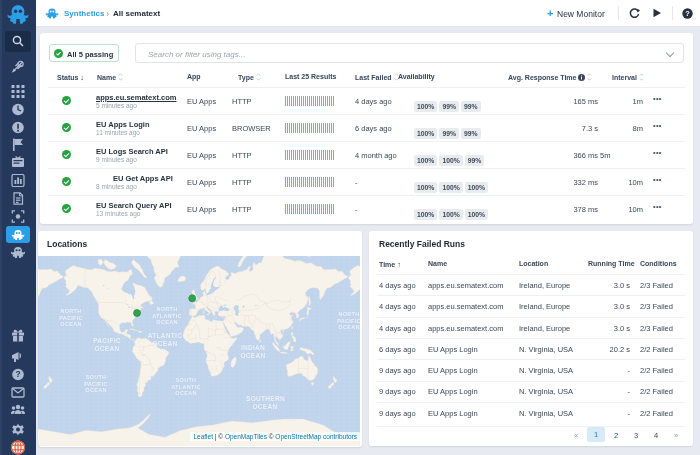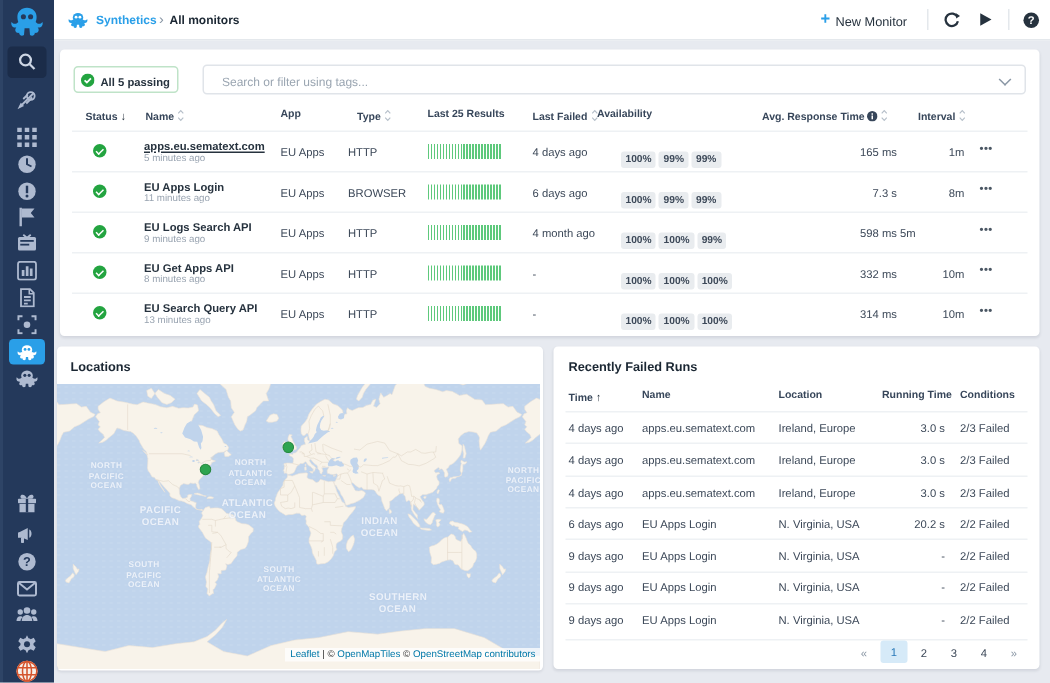--- a/index.html
+++ b/index.html
@@ -17,21 +17,21 @@
 
 .card { position:absolute; background:#fff; border-radius:3px; box-shadow:0 1px 2px rgba(16,30,50,0.1); }
 #card1 { left:40px; top:33px; width:653px; height:191px; }
 #card2 { left:38px; top:231px; width:324px; height:216px; }
 #card3 { left:369px; top:231px; width:324px; height:215px; }
 .cardtitle { font-size:8.5px; font-weight:bold; color:#1b2733; }
 
 #allpass { position:absolute; left:9px; top:11px; width:70px; height:18px; border:1px solid #bfe3c8; border-radius:3px; background:#fff; }
 #allpass span { position:absolute; left:17px; top:5px; font-size:7.5px; font-weight:bold; color:#26323e; }
 #searchbar { position:absolute; left:95px; top:10px; width:549px; height:20px; border:1px solid #e0e4e9; border-radius:3px; background:#fff; }
-#searchbar span { position:absolute; left:12px; top:6px; font-size:8px; color:#9aa5b1; }
+#searchbar span { position:absolute; left:12px; top:6px; font-size:8px; color:#9aa5b1;font-style:italic; }
 .chev { position:absolute; right:10px; top:6px; width:6px; height:6px; border-right:1.4px solid #8a97a5; border-bottom:1.4px solid #8a97a5; transform:rotate(45deg); }
 
 .th { position:absolute; font-size:7px; font-weight:bold; color:#37465a; top:40px; }
 .trow { position:absolute; left:8px; width:637px; height:27px; border-top:1px solid #eef1f4; }
 .check { position:absolute; width:9px; height:9px; border-radius:50%; background:#23a440; }
 .check:after { content:""; position:absolute; left:2.1px; top:2.6px; width:4px; height:2px; border-left:1.3px solid #fff; border-bottom:1.3px solid #fff; transform:rotate(-45deg); }
 .nm { position:absolute; font-size:7.5px; font-weight:bold; color:#26323e; }
 .ago { position:absolute; font-size:6.5px; color:#98a3b0; }
 .cell { position:absolute; font-size:7.5px; color:#3c4858; }
 .bars { position:absolute; width:49px; height:10px; background:repeating-linear-gradient(to right, #5ec97c 0px, #5ec97c 1.2px, #ffffff 1.2px, #ffffff 2px); }
@@ -207,21 +207,21 @@
         <ellipse cx="12" cy="7" rx="6" ry="5.4"></ellipse>
         <circle cx="9.8" cy="6.5" r="1.6" fill="#fff"></circle>
         <circle cx="14.2" cy="6.5" r="1.6" fill="#fff"></circle>
         <path d="M6.5 9 C4 11 2.5 10 1.5 8.5 C0.5 11 2 13.5 5 13 C3 15 4.5 17.5 7 16.5 C6.5 18.5 9 19.5 10.5 18 L11 12.5 Z"></path>
         <path d="M17.5 9 C20 11 21.5 10 22.5 8.5 C23.5 11 22 13.5 19 13 C21 15 19.5 17.5 17 16.5 C17.5 18.5 15 19.5 13.5 18 L13 12.5 Z"></path>
         <path d="M9 11 L15 11 L14 15 L10 15 Z"></path>
       </g>
     </svg>
   <span class="abs crumb-blue" style="left:28px;top:9px">Synthetics</span>
   <span class="abs" style="left:70px;top:8px;color:#8a97a5;font-size:9.5px">›</span>
-  <span class="abs crumb-dark" style="left:77px;top:9px">All monitors</span>
+  <span class="abs crumb-dark" style="left:77px;top:9px">All sematext</span>
   <span class="abs" style="left:511px;top:7px;color:#2a9fe8;font-size:11px;font-weight:bold">+</span>
   <span class="abs" style="left:521px;top:9px;color:#26323e;font-size:8.5px">New Monitor</span>
   <div class="abs" style="left:582px;top:6px;width:1px;height:14px;background:#e4e8ec"></div>
   <svg class="abs" style="left:593px;top:8px" width="11" height="11" viewBox="0 0 11 11">
       <path d="M9.6 6.1 A4.15 4.15 0 1 1 9.3 3.4" fill="none" stroke="#26323e" stroke-width="1.5"></path>
       <path d="M8.5 0.8 L11 2.6 L8.4 4.4 Z" fill="#26323e"></path>
     </svg>
   <svg class="abs" style="left:616px;top:8px" width="10" height="10" viewBox="0 0 10 10">
       <path d="M1.5 0.8 L9 5 L1.5 9.2 Z" fill="#26323e"></path>
     </svg>
@@ -294,45 +294,45 @@
 <span class="dots" style="left:613px;top:88px">•••</span>
 <div class="trow" style="top:108px"></div>
 <div class="check" style="left:22px;top:117px"></div>
 <span class="nm" style="left:56px;top:114px">EU Logs Search API</span>
 <span class="ago" style="left:56px;top:123px">9 minutes ago</span>
 <span class="cell" style="left:147px;top:118px">EU Apps</span>
 <span class="cell" style="left:192px;top:118px">HTTP</span>
 <div class="bars" style="left:245px;top:117px"></div>
 <span class="cell" style="left:315px;top:118px">4 month ago</span>
 <span style="position:absolute;left:374px;top:116px"><span class="badge">100%</span><span class="badge">100%</span><span class="badge">99%</span></span>
-<span class="cell" style="left:480px;top:118px;width:78px;text-align:right">598 ms</span>
+<span class="cell" style="left:480px;top:118px;width:78px;text-align:right">366 ms</span>
 <span class="cell" style="left:560px;top:118px;width:43px;text-align:left">5m</span>
 <span class="dots" style="left:613px;top:115px">•••</span>
 <div class="trow" style="top:135px"></div>
 <div class="check" style="left:22px;top:144px"></div>
-<span class="nm" style="left:56px;top:141px">EU Get Apps API</span>
+<span class="nm" style="left:73px;top:141px">EU Get Apps API</span>
 <span class="ago" style="left:56px;top:150px">8 minutes ago</span>
 <span class="cell" style="left:147px;top:145px">EU Apps</span>
 <span class="cell" style="left:192px;top:145px">HTTP</span>
 <div class="bars" style="left:245px;top:144px"></div>
 <span class="cell" style="left:315px;top:145px">-</span>
 <span style="position:absolute;left:374px;top:143px"><span class="badge">100%</span><span class="badge">100%</span><span class="badge">100%</span></span>
 <span class="cell" style="left:480px;top:145px;width:78px;text-align:right">332 ms</span>
 <span class="cell" style="left:560px;top:145px;width:43px;text-align:right">10m</span>
 <span class="dots" style="left:613px;top:142px">•••</span>
 <div class="trow" style="top:162px"></div>
 <div class="check" style="left:22px;top:171px"></div>
 <span class="nm" style="left:56px;top:168px">EU Search Query API</span>
 <span class="ago" style="left:56px;top:177px">13 minutes ago</span>
 <span class="cell" style="left:147px;top:172px">EU Apps</span>
 <span class="cell" style="left:192px;top:172px">HTTP</span>
 <div class="bars" style="left:245px;top:171px"></div>
 <span class="cell" style="left:315px;top:172px">-</span>
 <span style="position:absolute;left:374px;top:170px"><span class="badge">100%</span><span class="badge">100%</span><span class="badge">100%</span></span>
-<span class="cell" style="left:480px;top:172px;width:78px;text-align:right">314 ms</span>
+<span class="cell" style="left:480px;top:172px;width:78px;text-align:right">378 ms</span>
 <span class="cell" style="left:560px;top:172px;width:43px;text-align:right">10m</span>
 <span class="dots" style="left:613px;top:169px">•••</span>
 </div>
 
 <div class="card" id="card2" style="overflow:hidden">
   <span class="cardtitle abs" style="left:9px;top:8px">Locations</span>
   <div id="map">
   <svg width="322" height="190" viewBox="0 0 322 190" style="position:absolute;left:0;top:0">
   <rect x="0" y="0" width="322" height="190" fill="#c0d4ec"></rect>
         <rect x="0" y="0" width="322" height="190" fill="url(#wv)"></rect>

